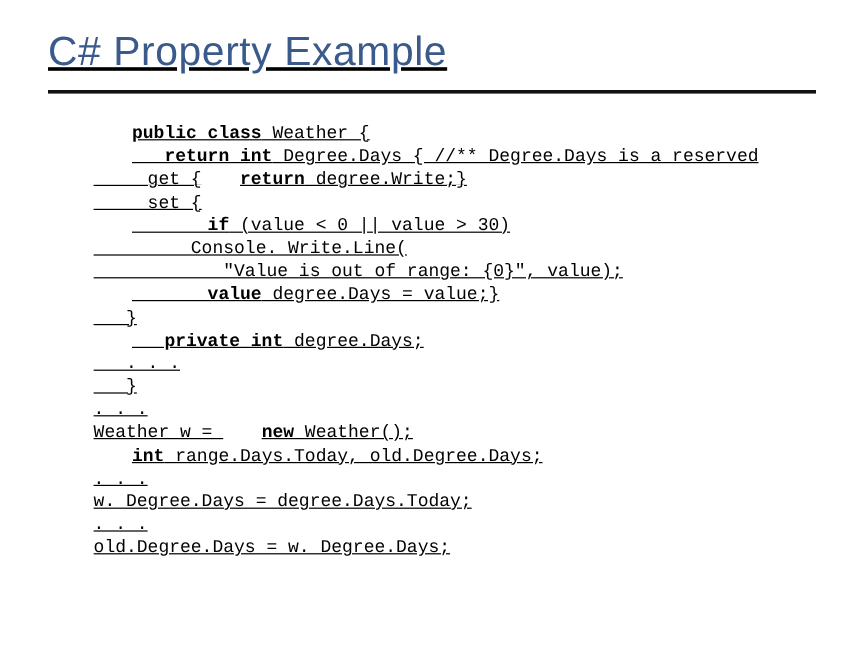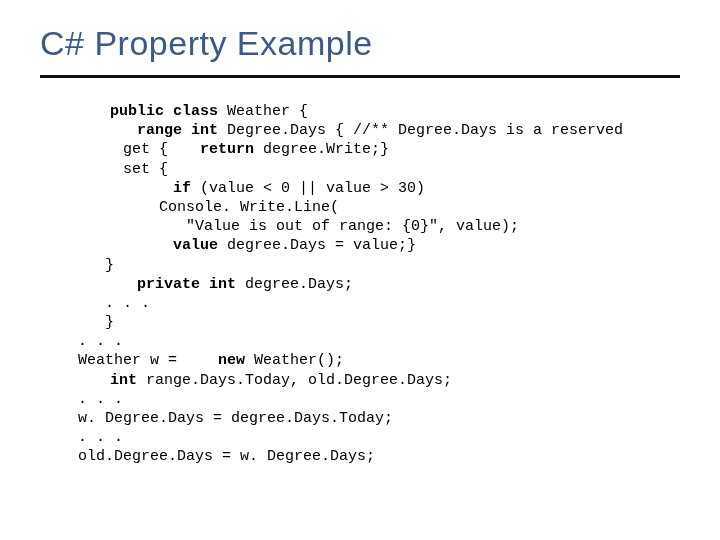--- a/index.html
+++ b/index.html
@@ -10,20 +10,21 @@
     background: #ffffff;
     font-family: Arial, Helvetica, sans-serif;
     overflow: hidden;
   }
   .slide {
     box-sizing: border-box;
     width: 720px;
     height: 452px;
     position: relative;
     padding: 20px 40px 20px 40px;
+    text-decoration: underline;
   }
   .title {
     font-family: "Trebuchet MS", "Lucida Sans", "Segoe UI", sans-serif;
     font-size: 34px;
     color: #3A5A8C;
     font-weight: normal;
     margin: 4px 0 12px 0;
     letter-spacing: 0.5px;
   }
   .rule {
@@ -55,21 +56,21 @@
   }
 </style>
 </head>
 <body>
 
 <div class="slide">
   <h1 class="title">C# Property Example</h1>
   <hr class="rule">
 
   <div class="code"><span class="kw">public class</span><span> Weather {</span>
-<span class="kw">   range int</span><span> Degree.Days { //** Degree.Days is a reserved</span>
+<span class="kw">   return int</span><span> Degree.Days { //** Degree.Days is a reserved</span>
 <span>     get {</span><span class="kw">return</span><span> degree.Write;}</span>
 <span>     set {</span>
 <span class="kw">       if</span><span> (value &lt; 0 || value &gt; 30)</span>
 <span>         Console. Write.Line(</span>
 <span>            "Value is out of range: {0}", value);</span>
 <span class="kw">       value</span><span> degree.Days = value;}</span>
 <span>   }</span>
 <span class="kw">   private int</span><span> degree.Days;</span>
 <span>   . . .</span>
 <span>   }</span>

